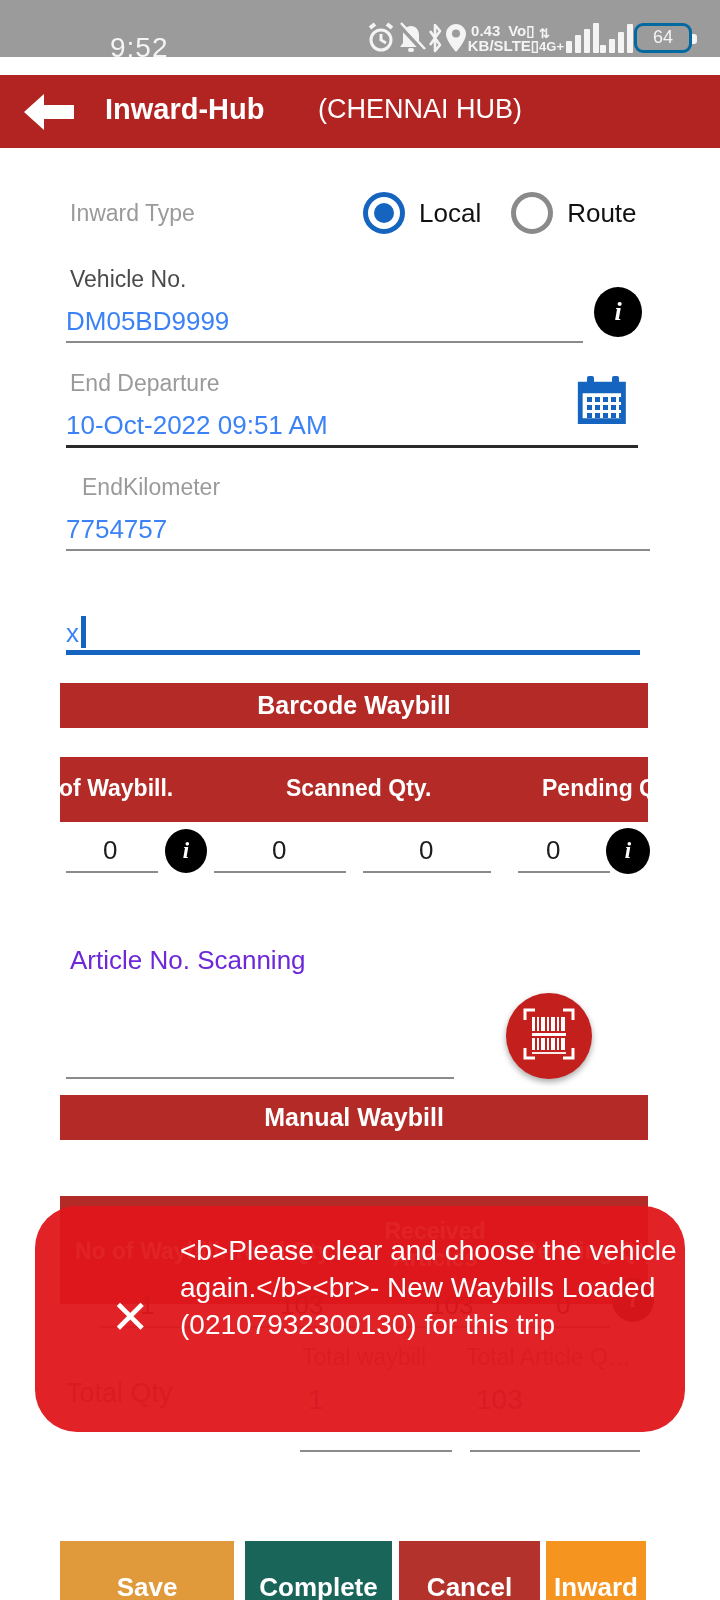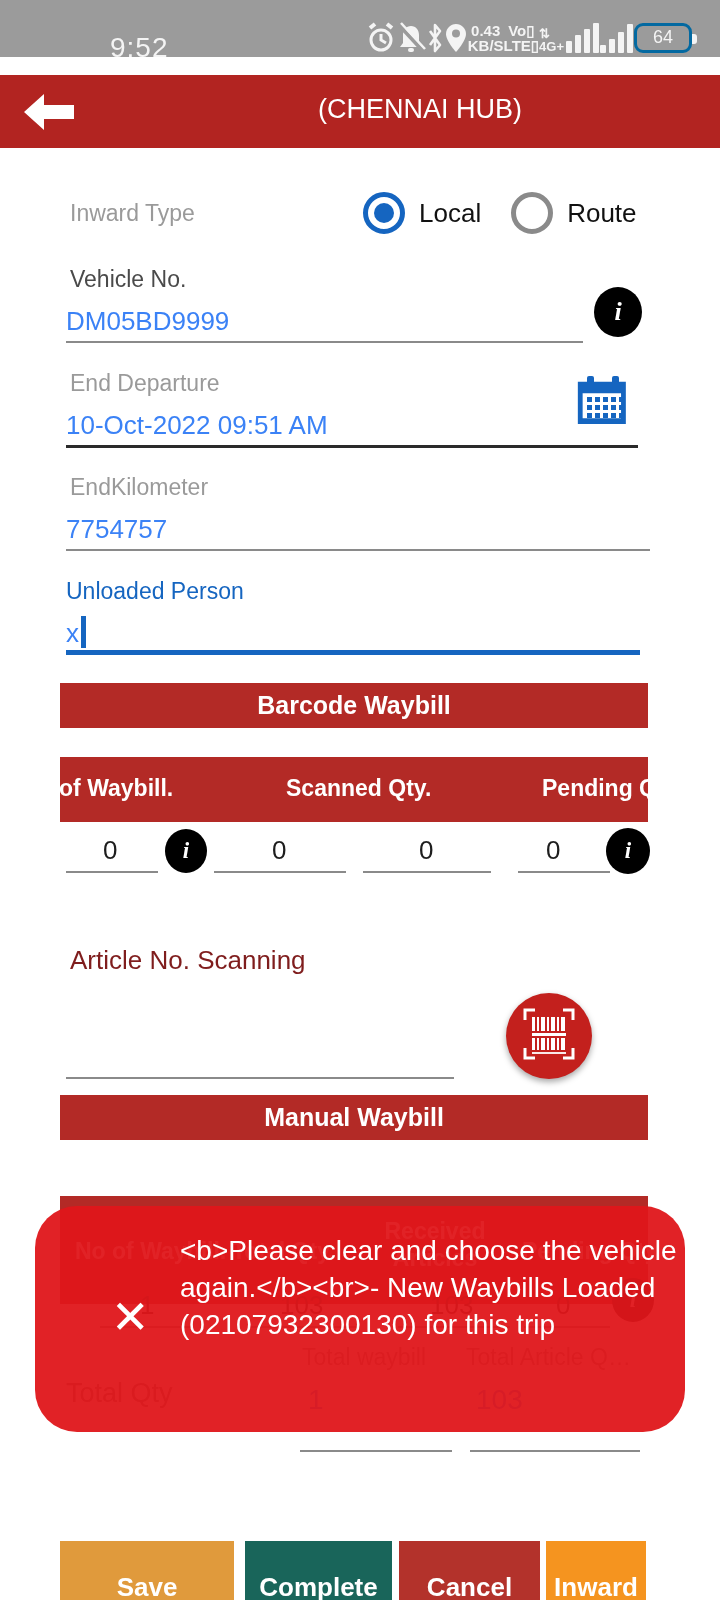--- a/index.html
+++ b/index.html
@@ -148,20 +148,21 @@
       </span>
     </div>
   </div>
 
   <div class="appbar">
     <span class="back-btn">
       <svg width="52" height="38" viewBox="0 0 52 38">
           <path d="M22 1 L2 19 L22 37 L22 26 L52 26 L52 12 L22 12 Z" fill="#fff"></path>
         </svg>
     </span>
+    <span class="appbar-title">Inward-Hub</span>
     <span class="appbar-sub">(CHENNAI HUB)</span>
   </div>
 
   <div class="lbl-gray" style="left:70px;top:200px;">Inward Type</div>
   <div class="radio-row">
     <span class="radio-outer sel">
         <span class="radio-dot"></span>
       </span>
     <span class="radio-lbl">Local</span>
     <span class="radio-outer unsel">
@@ -198,25 +199,24 @@
             <rect x="27" y="39" width="5" height="5"></rect>
             <rect x="35" y="39" width="5" height="5"></rect>
             <rect x="43" y="39" width="5" height="5"></rect>
       </g>
         </g>
       </svg>
   </span>
   <div class="field-value" style="left:66px;top:410px;">10-Oct-2022 09:51 AM</div>
   <div class="uline-dark" style="left:66px;top:445px;width:572px;"></div>
 
-  <div class="lbl-gray" style="left:70px;top:474px;">EndKilometer</div>
+  <div class="lbl-gray" style="left:82px;top:474px;">EndKilometer</div>
   <div class="field-value" style="left:66px;top:514px;">7754757</div>
   <div class="uline" style="left:66px;top:549px;width:584px;"></div>
 
-  <div class="lbl-blue" style="left:66px;top:578px;">Unloaded Person</div>
   <div class="field-value" style="left:66px;top:616px;"><span>x</span><span class="cursor"></span></div>
   <div class="uline-blue" style="left:66px;top:650px;width:574px;"></div>
 
   <div class="red-bar" style="top:683px;">Barcode Waybill</div>
 
   <div class="tbl-band" style="left:60px;top:757px;width:588px;height:65px;">
     <div class="tbl-h" style="left:-38px;top:18px;">No of Waybill.</div>
     <div class="tbl-h" style="left:226px;top:18px;">Scanned Qty.</div>
     <div class="tbl-h" style="left:482px;top:18px;">Pending Qty.</div>
   </div>
@@ -225,21 +225,21 @@
   <div class="uline" style="left:66px;top:871px;width:92px;"></div>
   <div class="info-icon" style="left:165px;top:829px;width:42px;height:44px;font-size:23px;">i</div>
   <div class="zero" style="left:272px;top:835px;">0</div>
   <div class="uline" style="left:214px;top:871px;width:132px;"></div>
   <div class="zero" style="left:419px;top:835px;">0</div>
   <div class="uline" style="left:363px;top:871px;width:128px;"></div>
   <div class="zero" style="left:546px;top:835px;">0</div>
   <div class="uline" style="left:518px;top:871px;width:92px;"></div>
   <div class="info-icon" style="left:606px;top:828px;width:44px;height:46px;font-size:23px;">i</div>
 
-  <div class="lbl-gray" style="left:70px;top:945px;font-size:26px;color:#7f1d1d;">Article No. Scanning</div>
+  <div class="lbl-gray" style="left:70px;top:945px;font-size:26px;color:#6d28d9;">Article No. Scanning</div>
   <div class="uline" style="left:66px;top:1077px;width:388px;"></div>
   <div class="scan-btn">
     <span>
       <svg width="52" height="52" viewBox="0 0 52 52">
         <g stroke="#fff" stroke-width="3" fill="none">
           <path d="M2 12 V2 H12 M40 2 H50 V12 M50 40 V50 H40 M12 50 H2 V40"></path>
         </g>
         <g fill="#fff">
           <rect x="9" y="9" width="3" height="14"></rect>
             <rect x="14" y="9" width="2" height="14"></rect>

